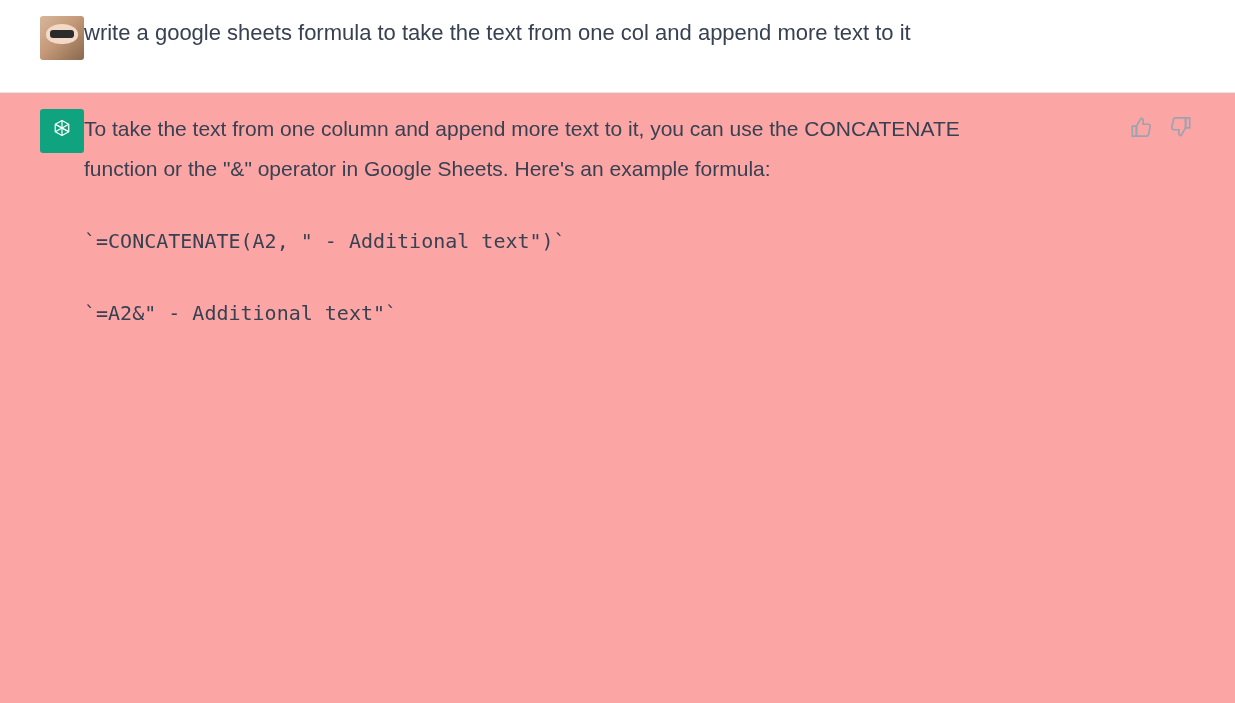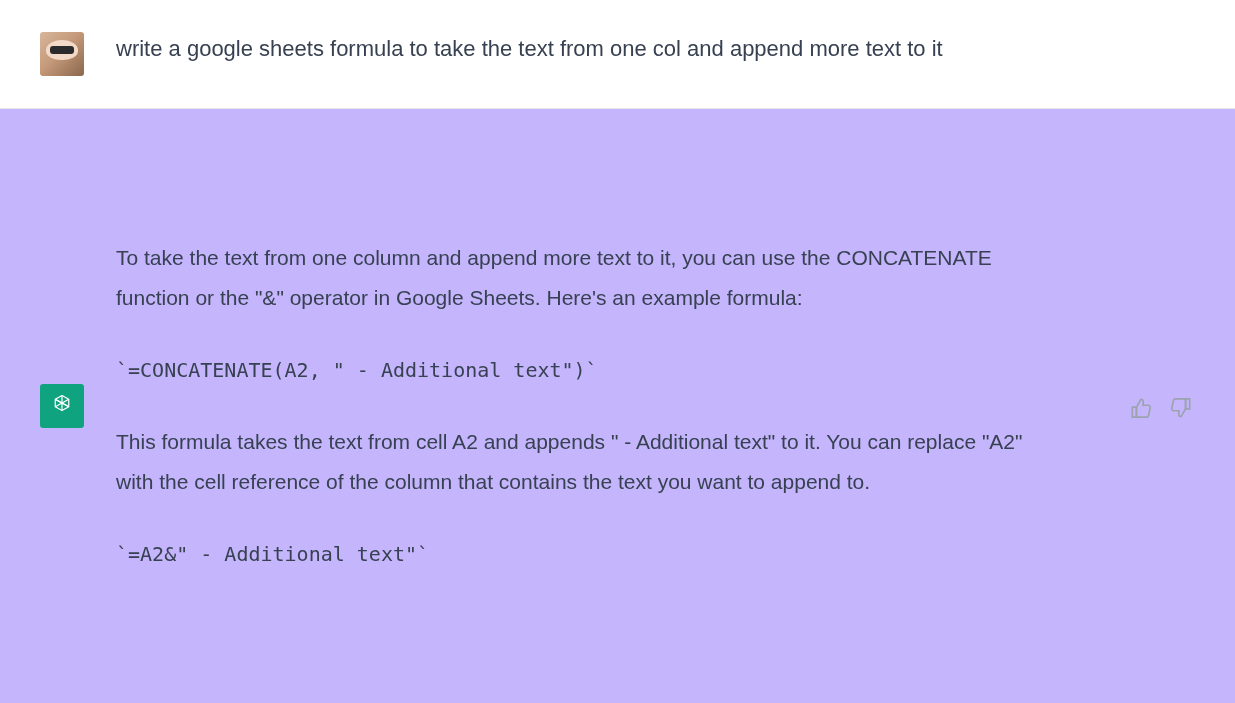--- a/index.html
+++ b/index.html
@@ -1,20 +1,20 @@
 <!DOCTYPE html>
 <html><head>
 <meta charset="utf-8">
 <style>
   * { box-sizing: border-box; margin: 0; padding: 0; }
   html, body { width: 1235px; height: 703px; font-family: -apple-system, BlinkMacSystemFont, "Segoe UI", Helvetica, Arial, sans-serif; overflow: hidden; background: #fff; }
   .container { width: 1235px; height: 703px; display: flex; flex-direction: column; }
 
-  .message-row { display: flex; flex-direction: row; align-items: flex-start; padding: 32px 40px 32px 40px; gap: 32px; border-bottom: 1px solid #e5e7eb; }
-  .message-row.assistant { background: #c4b5fd; border-bottom: none; flex: 1; align-items: center; }
+  .message-row { display: flex; flex-direction: row; align-items: flex-start; padding: 16px 40px 32px 40px; border-bottom: 1px solid #e5e7eb; }
+  .message-row.assistant { background: #fca5a5; border-bottom: none; flex: 1; }
 
   .avatar { width: 44px; height: 44px; flex-shrink: 0; border-radius: 3px; overflow: hidden; }
   .avatar.user-av { background: linear-gradient(135deg,#d7b69b 0%, #c59a7a 45%, #8a674c 100%); position: relative; }
   
   .avatar.user-av::before { content:""; position:absolute; top:8px; left:6px; width:32px; height:20px; background:#f3d9c8; border-radius:50% 50% 45% 45%; }
   .avatar.user-av::after { content:""; position:absolute; top:14px; left:10px; width:24px; height:8px; background:#2b2b2b; border-radius:3px; }
 
   .avatar.assistant-av { background:#10a37f; display:flex; align-items:center; justify-content:center; }
   .assistant-av svg { width:30px; height:30px; }
 
@@ -53,21 +53,20 @@
           <path d="M29 11 l-9 5 l-9 -5"></path>
           <path d="M29 21 l-9 -5"></path>
           <path d="M11 21 l9 -5"></path>
         </g>
       </svg>
     </div>
 
     <div class="msg-body">
       <p>To take the text from one column and append more text to it, you can use the CONCATENATE function or the "&amp;" operator in Google Sheets. Here's an example formula:</p>
       <p><code class="inline">`=CONCATENATE(A2, " - Additional text")`</code></p>
-      <p>This formula takes the text from cell A2 and appends " - Additional text" to it. You can replace "A2" with the cell reference of the column that contains the text you want to append to.</p>
       <p><code class="inline">`=A2&amp;" - Additional text"`</code></p>
     </div>
 
     <div class="actions">
       <div class="icon-btn">
         <svg viewBox="0 0 24 24">
           <path d="M7 22V11"></path>
           <path d="M7 11 L12 2.5 C13 2.5 14.5 3.5 14.5 6 L14.2 9 H20 C21.5 9 22.3 10.5 22 12 L20.2 20.2 C20 21.3 19 22 18 22 H7"></path>
           <path d="M2.5 11 H7 V22 H2.5 Z"></path>
         </svg>

